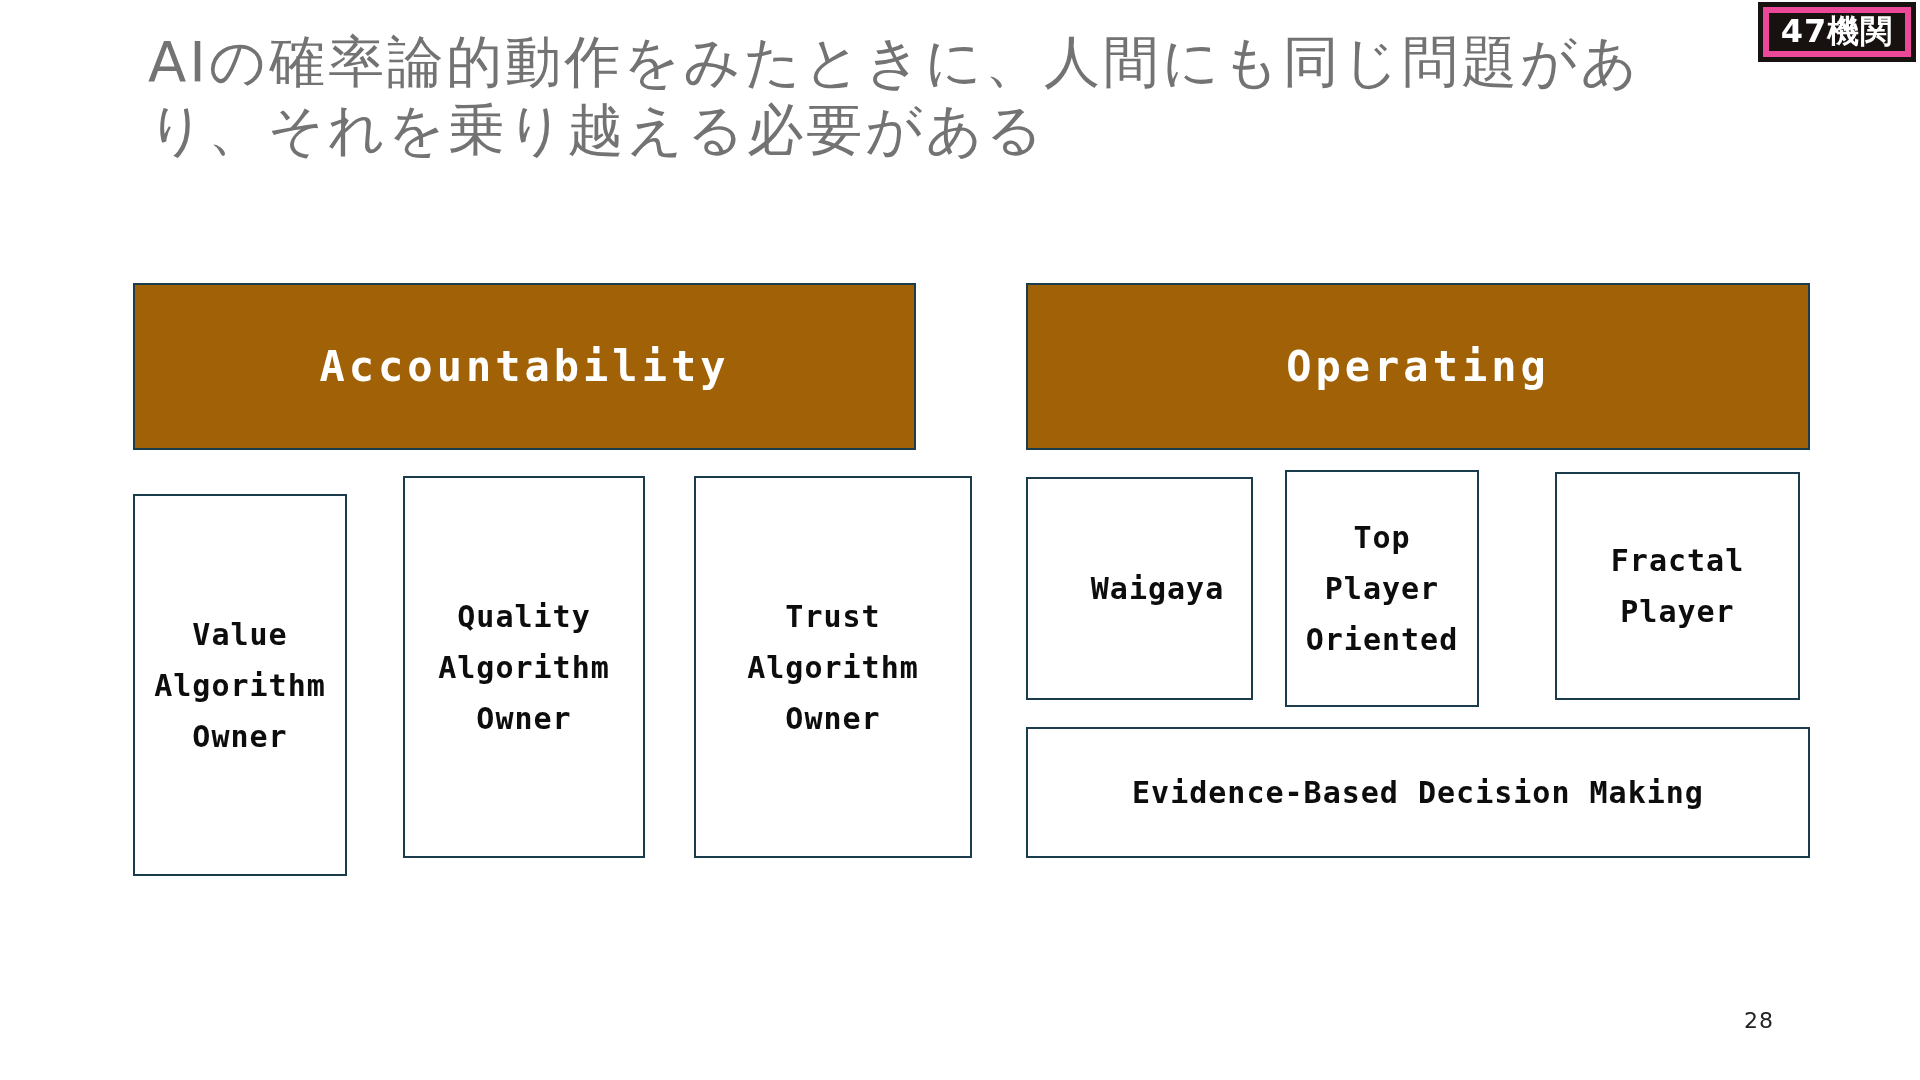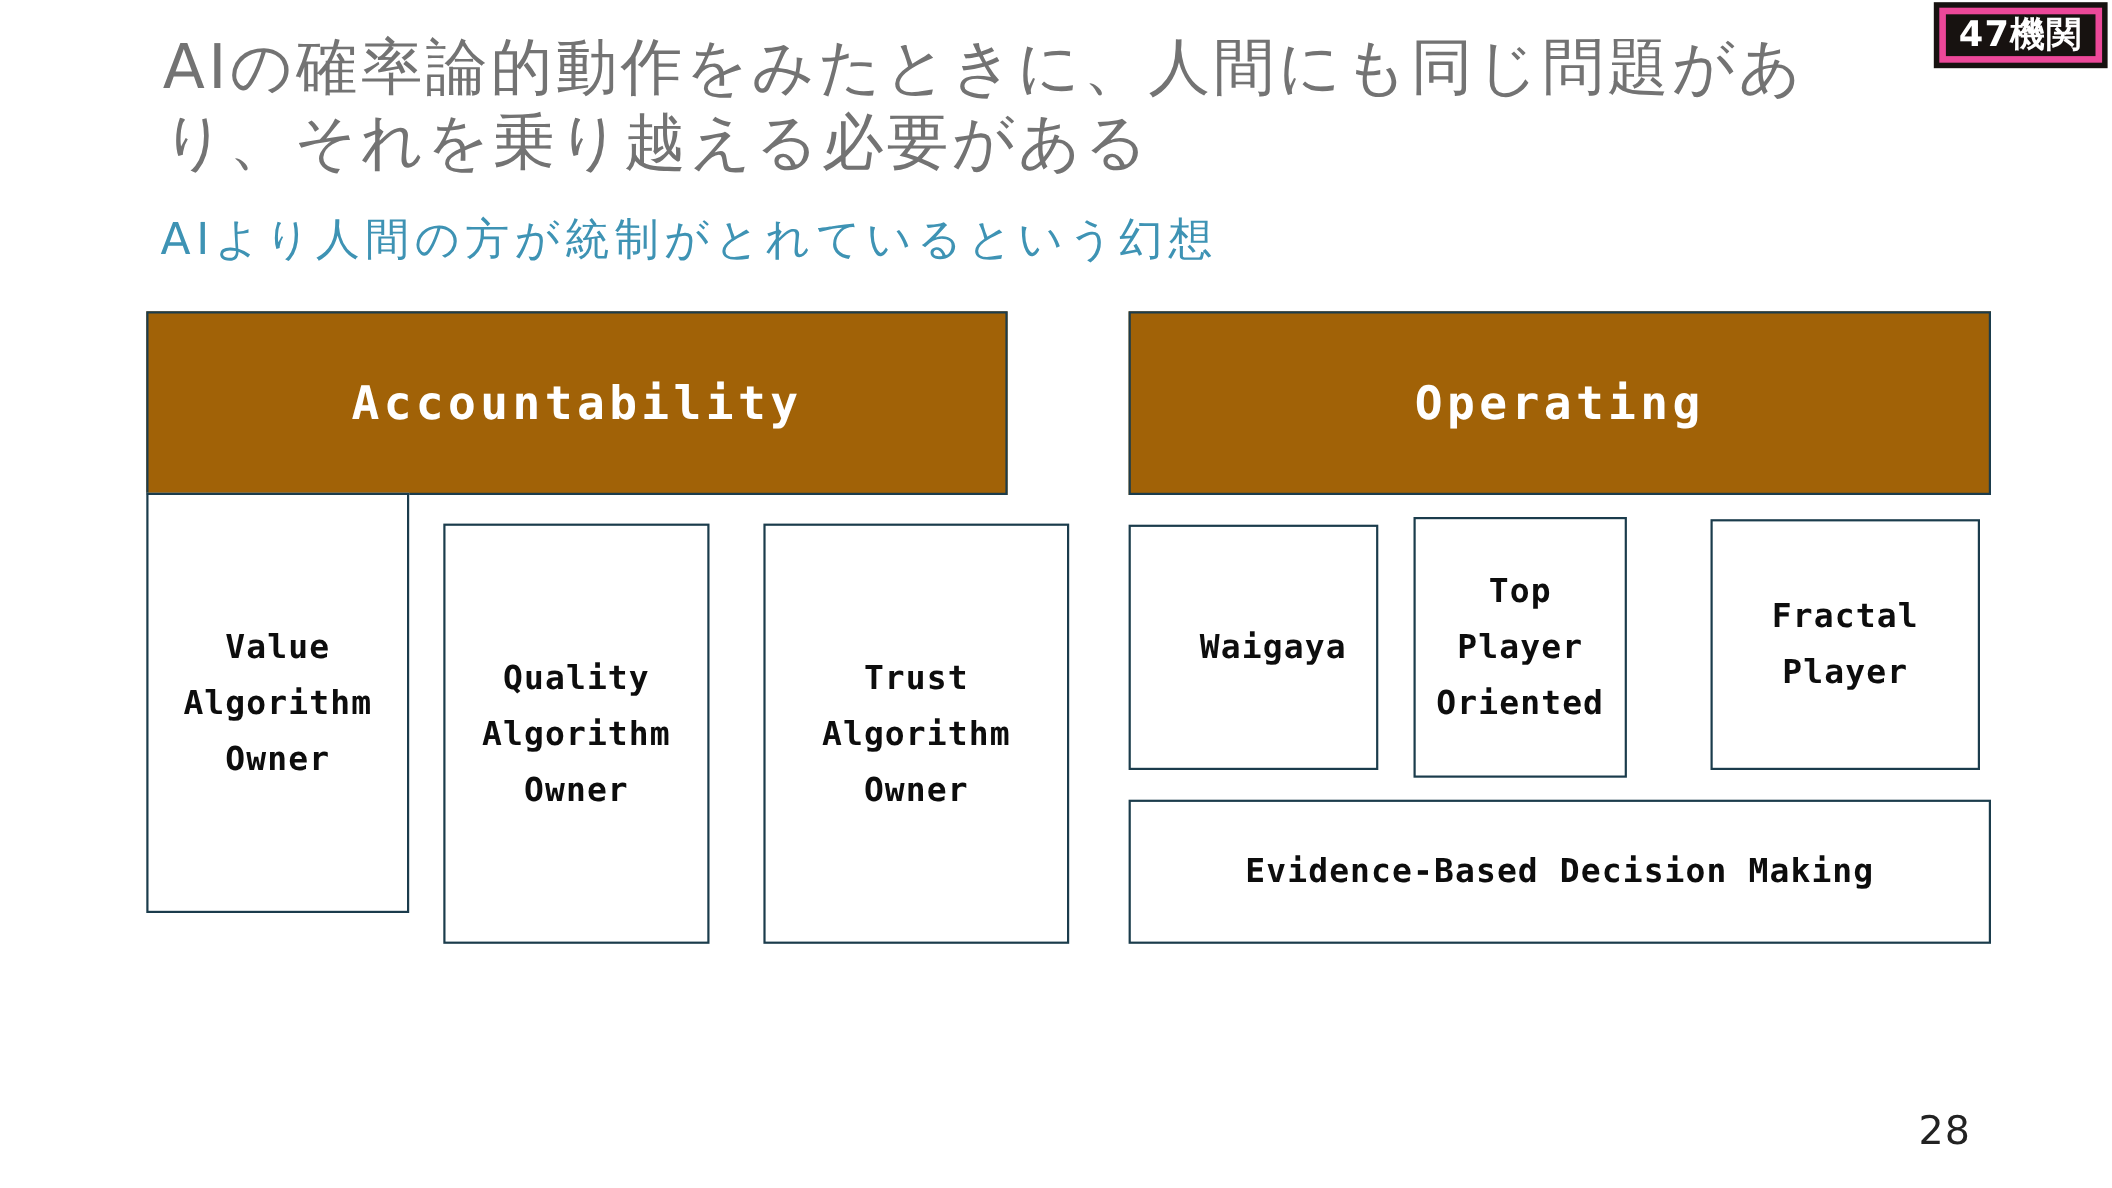--- a/index.html
+++ b/index.html
@@ -90,50 +90,49 @@
     font-size: 30px;
     font-weight: bold;
     line-height: 1.7;
     white-space: pre-line;
     letter-spacing: 1px;
   }
 
   #acc-header { left: 133px; top: 283px; width: 783px; height: 167px; }
   #op-header  { left: 1026px; top: 283px; width: 784px; height: 167px; }
 
-  #acc-item-0 { left: 133px; top: 448px; width: 239px; height: 382px; }
+  #acc-item-0 { left: 133px; top: 494px; width: 214px; height: 382px; }
   #acc-item-1 { left: 403px; top: 476px; width: 242px; height: 382px; }
   #acc-item-2 { left: 694px; top: 476px; width: 278px; height: 382px; }
 
   #op-item-0 { left: 1026px; top: 477px; width: 227px; height: 223px; padding-left: 36px; }
   #op-item-1 { left: 1285px; top: 470px; width: 194px; height: 237px; }
   #op-item-2 { left: 1555px; top: 472px; width: 245px; height: 228px; }
 
   #op-footer { left: 1026px; top: 727px; width: 784px; height: 131px; }
 
   .page-number {
     position: absolute;
     left: 1744px;
     top: 1008px;
-    font-size: 36px;
+    font-size: 22px;
     color: #222222;
     letter-spacing: 1px;
   }
 </style>
 </head>
 <body>
 
 <div class="slide">
 
   <div class="title">
     <div>AIの確率論的動作をみたときに、人間にも同じ問題があ</div>
     <div>り、それを乗り越える必要がある</div>
   </div>
 
-  <div class="subtitle">AIより人間の方が統制がとれているという幻想</div>
 
   <div class="logo">
     <div class="logo-inner">47機関</div>
   </div>
 
   <div class="hdr-box" id="acc-header">Accountability</div>
   <div class="item-box" id="acc-item-0">Value
 Algorithm
 Owner</div>
   <div class="item-box" id="acc-item-1">Quality

